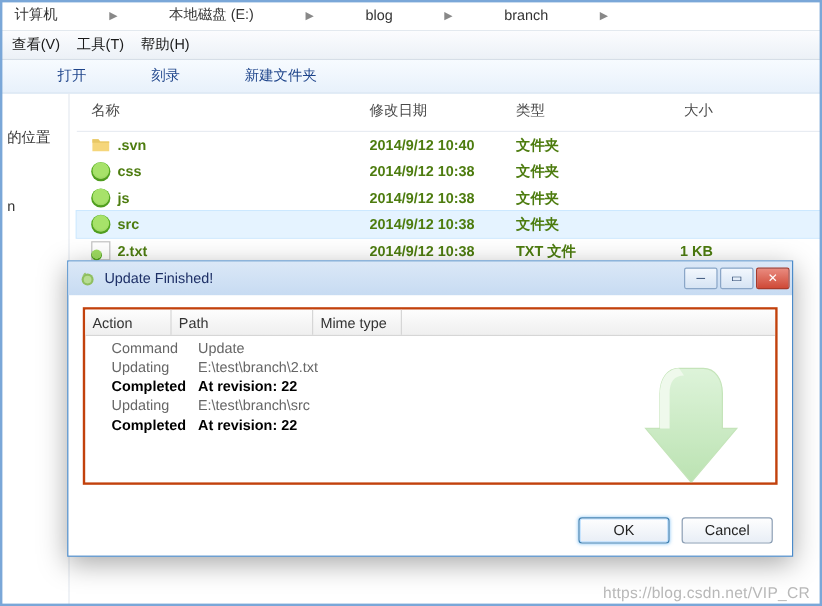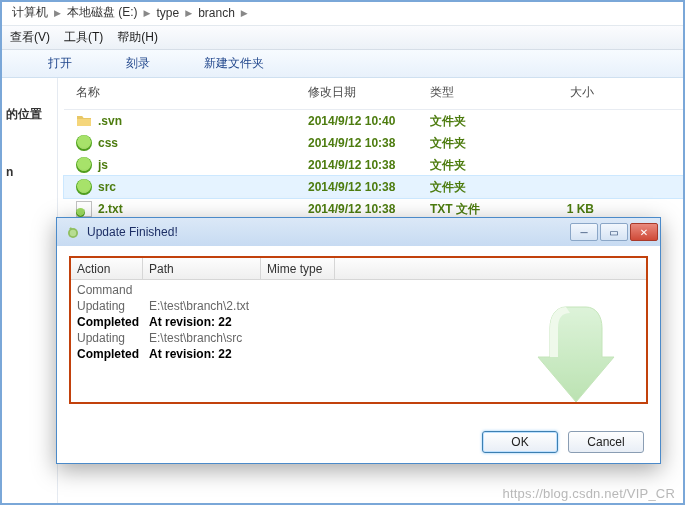--- a/index.html
+++ b/index.html
@@ -1,34 +1,34 @@
 <!DOCTYPE html>
 <html><head>
 <meta charset="utf-8">
 <style>
 * { margin: 0; padding: 0; box-sizing: border-box; font-family: "Microsoft YaHei", Tahoma, sans-serif; }
 body { width: 685px; height: 505px; background: #fff; position: relative; overflow: hidden; font-size: 12px; color: #333; }
 
 
-.breadcrumb { height: 26px; display: flex; align-items: center; padding: 0 8px; border-bottom: 1px solid #e3e9ef; background: #fff; }
+.breadcrumb { height: 26px; display: flex; align-items: center; padding: 0 8px; border-bottom: 1px solid #e3e9ef; background: #fff; gap: 37px; }
 .bc-item { padding: 0 4px; color: #333; }
 .bc-arrow { color: #888; font-size: 9px; padding: 0 2px; }
 
 
 .menubar { height: 24px; background: linear-gradient(#fbfcfe,#ecf1f7); border-bottom: 1px solid #d6dee7; display: flex; align-items: center; padding: 0 10px; gap: 14px; }
 .menubar span { color: #1a1a1a; }
 
 
 .toolbar { height: 28px; background: linear-gradient(#f7fbff,#e8f1fb); border-bottom: 1px solid #cfe0f0; display: flex; align-items: center; padding: 0 12px; gap: 18px; }
 .toolbar span { color: #1f458b; margin-left: 36px; }
 
 
 .main { display: flex; height: calc(100% - 78px); }
 .sidepane { width: 58px; border-right: 1px solid #e5eaf1; padding: 28px 6px 0; color: #333; }
-.sidepane div { margin-bottom: 42px; font-weight: bold; }
+.sidepane div { margin-bottom: 42px; }
 .filepane { flex: 1; padding: 6px 0 0 6px; }
 
 
 .fl-head { height: 26px; display: flex; align-items: flex-start; border-bottom: 1px solid #e8ecf2; }
 .fl-head .col { color: #4a4a4a; padding-left: 4px; }
 .col-name { width: 240px; padding-left: 12px !important; }
 .col-date { width: 122px; }
 .col-type { width: 108px; }
 .col-size { width: 90px; text-align: right; padding-right: 30px !important; }
 
@@ -54,21 +54,21 @@
 .dlg-btn.close { background: linear-gradient(#e98a7e,#cf4a38); color: #fff; border-color: #a83a2b; }
 .dlg-body { position: relative; padding: 10px 12px; height: calc(100% - 28px); }
 
 
 .dlg-list { border: 2px solid #c2410c; height: 148px; background: #fff; position: relative; overflow: hidden; }
 .dlg-list-head { height: 22px; background: linear-gradient(#fdfdfd,#efefef); border-bottom: 1px solid #d6d6d6; display: flex; align-items: center; }
 .dlg-list-head .hcol { border-right: 1px solid #d6d6d6; padding: 0 6px; height: 100%; display: flex; align-items: center; color: #333; }
 .hc-action { width: 72px; }
 .hc-path { width: 118px; }
 .hc-mime { width: 74px; }
-.dlg-rows { padding: 2px 0; }
+.dlg-rows { padding: 2px 0; margin-left: 16px; }
 .dlg-row { display: flex; height: 16px; align-items: center; }
 .dc-action { width: 72px; padding-left: 6px; color: #666; }
 .dc-path { width: 320px; padding-left: 6px; color: #666; }
 .dlg-row.bold .dc-action, .dlg-row.bold .dc-path { font-weight: bold; color: #000; }
 
 
 .big-arrow { position: absolute; right: 28px; top: 44px; width: 84px; height: 110px; opacity: .6; }
 
 
 .dlg-foot { position: absolute; right: 16px; bottom: 10px; display: flex; gap: 10px; }
@@ -82,21 +82,21 @@
 .outer-frame { position: absolute; inset: 0; border: 2px solid #7aa7d8; pointer-events: none; }
 </style>
 </head>
 <body>
 
 <div class="breadcrumb">
   <span class="bc-item">计算机</span>
   <span class="bc-arrow">▶</span>
   <span class="bc-item">本地磁盘 (E:)</span>
   <span class="bc-arrow">▶</span>
-  <span class="bc-item">type</span>
+  <span class="bc-item">blog</span>
   <span class="bc-arrow">▶</span>
   <span class="bc-item">branch</span>
   <span class="bc-arrow">▶</span>
 </div>
 
 <div class="menubar">
   <span>查看(V)</span>
   <span>工具(T)</span>
   <span>帮助(H)</span>
 </div>
@@ -194,20 +194,21 @@
   <div class="dlg-body">
     <div class="dlg-list">
       <div class="dlg-list-head">
         <div class="hcol hc-action">Action</div>
         <div class="hcol hc-path">Path</div>
         <div class="hcol hc-mime">Mime type</div>
       </div>
       <div class="dlg-rows" id="dlg-rows">
           <div class="dlg-row">
             <div class="dc-action">Command</div>
+            <div class="dc-path">Update</div>
           </div>
           <div class="dlg-row">
             <div class="dc-action">Updating</div>
             <div class="dc-path">E:\test\branch\2.txt</div>
           </div>
           <div class="dlg-row bold">
             <div class="dc-action">Completed</div>
             <div class="dc-path">At revision: 22</div>
           </div>
           <div class="dlg-row">

